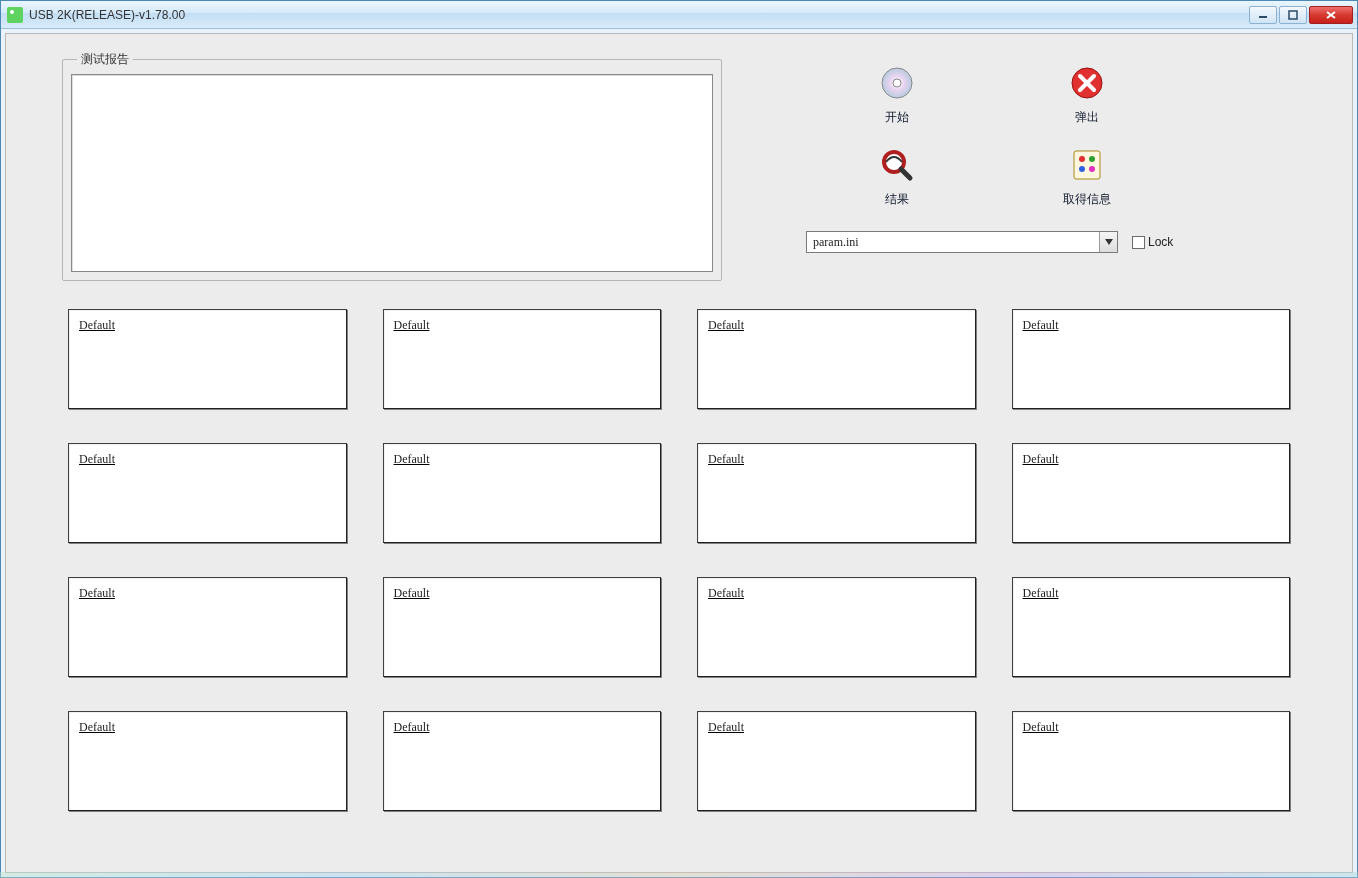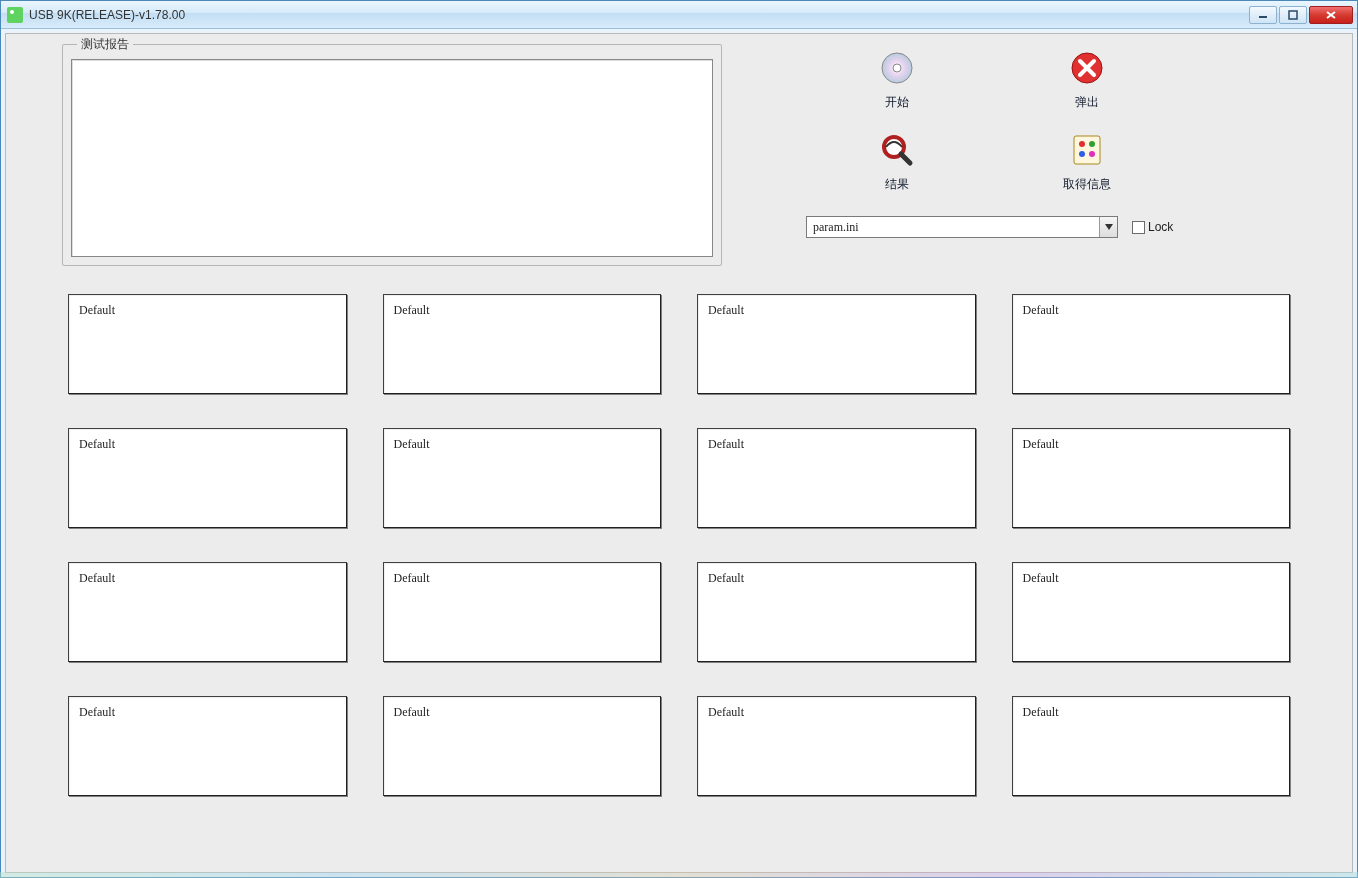--- a/index.html
+++ b/index.html
@@ -50,21 +50,21 @@
   }
   .win-btn.close { width: 44px; background: linear-gradient(to bottom,#f07070,#d53a2f,#c8201a); border-color:#a02020; }
   .win-btn svg { display:block; }
 
   
   .client {
     flex: 1;
     background: #ececec;
     margin: 4px;
     border: 1px solid #b9b9b9;
-    padding: 10px 8px 8px 8px;
+    padding: 25px 8px 8px 8px;
     position: relative;
   }
 
   
   .top-region {
     display: flex;
     align-items: flex-start;
     gap: 20px;
   }
 
@@ -150,20 +150,21 @@
 
   
   .slot-grid {
     margin-top: 28px;
     margin-left: 54px;
     margin-right: 54px;
     display: grid;
     grid-template-columns: repeat(4, 1fr);
     grid-auto-rows: 100px;
     gap: 34px 36px;
+    text-decoration: underline;
   }
   .slot {
     background:#fff;
     border: 1px solid #404040;
     border-right-color:#202020;
     border-bottom-color:#202020;
     box-shadow: 1px 1px 0 #808080, inset 1px 1px 0 #f0f0f0;
     padding: 8px 10px;
     color:#222;
     font-family: "SimSun", serif;
@@ -175,21 +176,21 @@
     background: linear-gradient(to right,#b6e0c5,#a6cfe0,#d8c7a6,#c7a6d8,#a6d8d8);
     opacity:.45;
   }
 </style>
 </head>
 <body>
 
 <div class="window">
   <div class="titlebar">
     <div class="app-icon"></div>
-    <div class="title">USB 9K(RELEASE)-v1.78.00</div>
+    <div class="title">USB 2K(RELEASE)-v1.78.00</div>
     <div class="win-controls">
       <div class="win-btn">
         <svg width="10" height="10">
             <line x1="1" y1="7" x2="9" y2="7" stroke="#2a4a66" stroke-width="2"></line>
           </svg>
       </div>
       <div class="win-btn">
         <svg width="10" height="10">
             <rect x="1" y="1" width="8" height="8" fill="none" stroke="#2a4a66" stroke-width="1.5"></rect>
           </svg>

